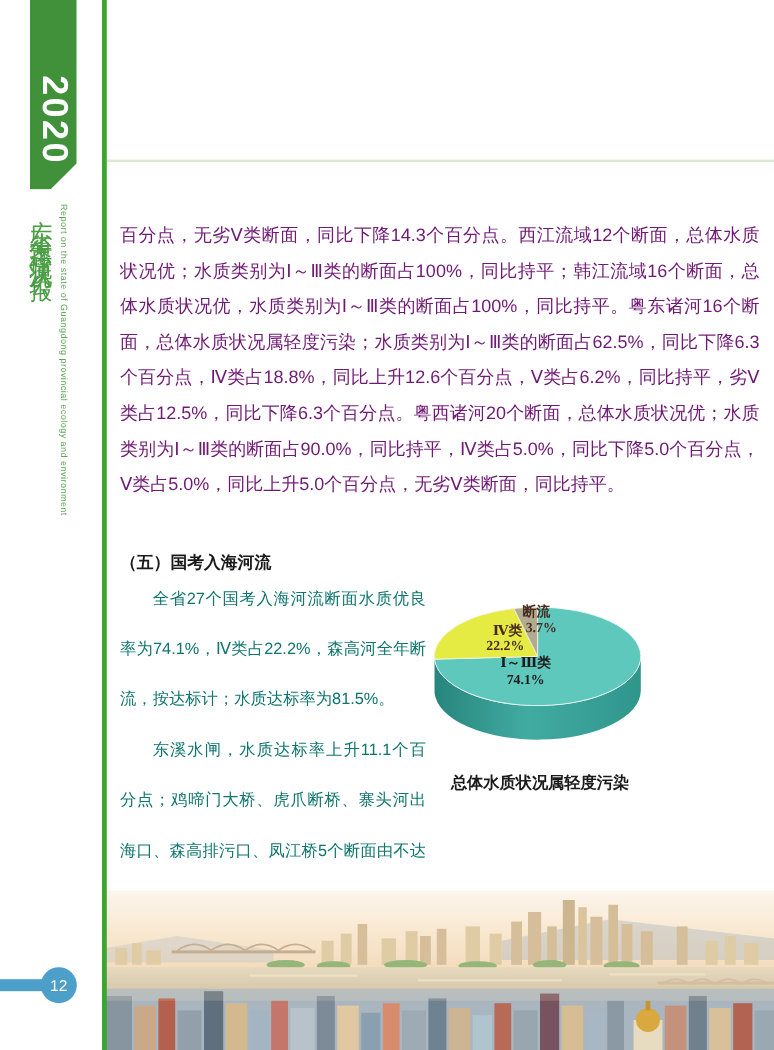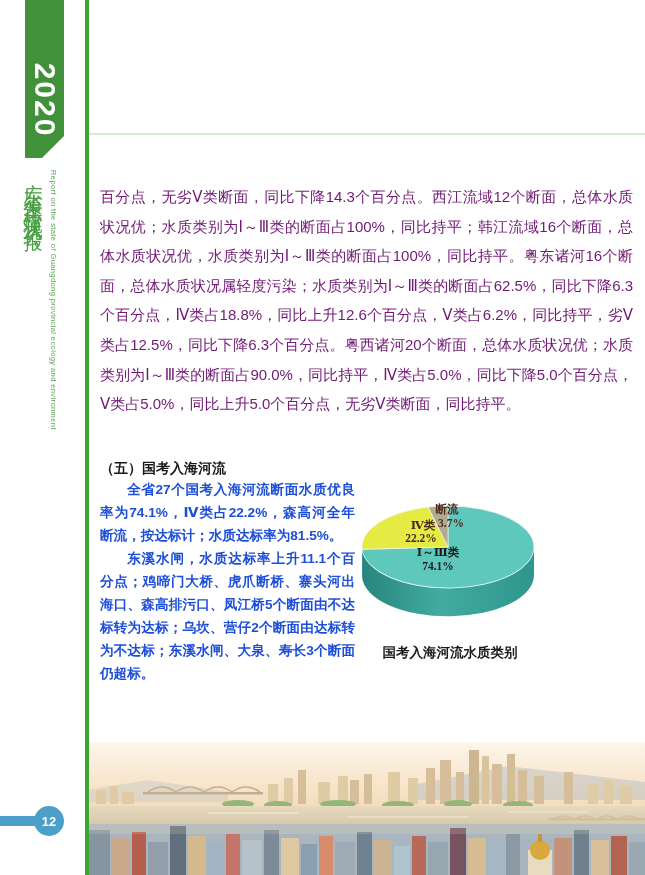--- a/index.html
+++ b/index.html
@@ -16,36 +16,36 @@
   .cn-title{position:absolute;left:20px;top:168px;writing-mode:vertical-rl;
           font-size:19px;letter-spacing:5px;color:#4a9e44;font-weight:500;}
   .en-title{position:absolute;left:49px;top:170px;writing-mode:vertical-rl;height:300px;
           font-size:7.5px;letter-spacing:.4px;color:#5aa653;}
 
   
   .para-cont{position:absolute;left:100px;top:182px;width:533px;font-size:15px;
           line-height:29.6px;color:#701a75;text-align:justify;text-justify:inter-ideograph;}
   .sec-heading{position:absolute;left:100px;top:428px;font-size:14px;font-weight:bold;color:#1a1a1a;margin-top:32px;}
   .left-col{position:absolute;left:100px;top:478px;width:255px;font-size:13.6px;
-          line-height:23px;color:#1d4ed8;text-align:justify;text-justify:inter-ideograph;font-weight:bold;}
+          line-height:42px;color:#0f766e;text-align:justify;text-justify:inter-ideograph;}
   .left-col p{margin:0;text-indent:2em;}
 
   
   .chart-box{position:absolute;left:358px;top:497px;width:284px;height:168px;}
   .chart-caption{position:absolute;left:360px;top:644px;width:180px;text-align:center;
           font-size:13.5px;font-weight:bold;color:#1a1a1a;}
   .pie-label{font-family:"Liberation Serif","DejaVu Serif",serif;font-weight:bold;font-size:11.5px;}
 
   
   .photo{position:absolute;left:88px;top:742px;width:557px;height:133px;}
 
   
   .page-bar{position:absolute;left:0;top:816px;width:48px;height:10px;background:#4c9fc8;}
   .page-circle{position:absolute;left:34px;top:806px;width:30px;height:30px;border-radius:50%;
-          background:#4c9fc8;color:#fff;font-size:13px;font-weight:bold;
+          background:#4c9fc8;color:#fff;font-size:13px;font-weight:normal;
           display:flex;align-items:center;justify-content:center;z-index:6;}
 </style>
 </head>
 <body>
 
 <div class="page">
 
   <div class="ribbon">
     <span class="year">2020</span>
   </div>
@@ -80,21 +80,21 @@
       <path d="M90,50 L90,9 A86,41 0 0 0 70.2,10.1 Z" fill="#b3ab90" stroke="#f2f1ea" stroke-width="0.7"></path>
 
       <text class="pie-label" x="89" y="16" text-anchor="middle" fill="#4a2b22">断流</text>
       <text class="pie-label" x="93" y="30" text-anchor="middle" fill="#4a2b22">3.7%</text>
       <text class="pie-label" x="65" y="32" text-anchor="middle" fill="#4a2b22">Ⅳ类</text>
       <text class="pie-label" x="63" y="45" text-anchor="middle" fill="#4a2b22">22.2%</text>
       <text class="pie-label" x="80" y="59" text-anchor="middle" fill="#1c1c1c">Ⅰ～Ⅲ类</text>
       <text class="pie-label" x="80" y="73" text-anchor="middle" fill="#1c1c1c">74.1%</text>
     </svg>
   </div>
-  <div class="chart-caption">国考入海河流水质类别</div>
+  <div class="chart-caption">总体水质状况属轻度污染</div>
 
   <svg class="photo" viewBox="0 0 557 133" preserveAspectRatio="none">
     <defs>
       <linearGradient id="sky" x1="0" y1="0" x2="0" y2="1">
         <stop offset="0" stop-color="#fdfbf7"></stop>
         <stop offset="0.55" stop-color="#f8e9d2"></stop>
         <stop offset="1" stop-color="#f2d9b9"></stop>
       </linearGradient>
       <linearGradient id="river" x1="0" y1="0" x2="0" y2="1">
         <stop offset="0" stop-color="#e3d9c0"></stop>

